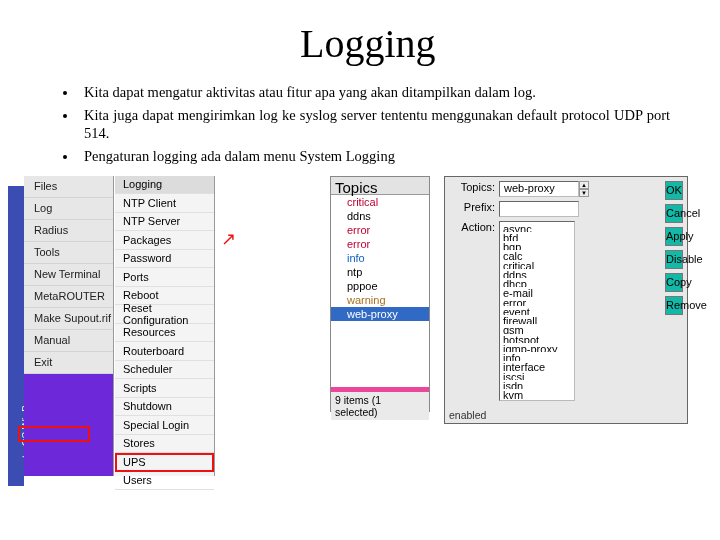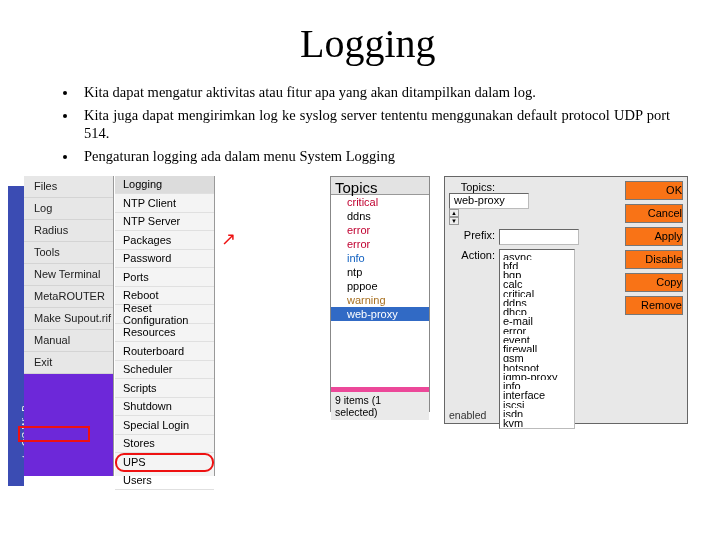--- a/index.html
+++ b/index.html
@@ -12,21 +12,21 @@
   
   .sidebar{ position:absolute; left:0; top:0; width:106px; height:300px; background:#6d28d9; border-right:1px solid #999; display:flex; flex-direction:column; font-size:11px; color:#222;}
   .sidebar .row{ height:22px; display:flex; align-items:center; padding-left:10px; border-bottom:1px solid #d4d4d4; background:#e7e7e7;}
   .bluebar{position:absolute; left:0; bottom:0; width:16px; height:300px; background:#3b4cb3;}
   .bluebar span{display:block; transform:rotate(-90deg); transform-origin:left top; position:absolute; bottom:6px; left:13px; font-size:10px; color:#eee; white-space:nowrap;}
 
   
   .menu2{position:absolute; left:107px; top:0; width:100px; height:300px; background:#f4f4f4; border-right:1px solid #999; font-size:11px;}
   .menu2 .row{height:18.5px; display:flex; align-items:center; padding-left:8px; border-bottom:1px solid #e0e0e0;}
   .menu2 .row.sel{background:#dcdcdc;}
-  .menu2 .row.ups{outline:2px solid #e11; outline-offset:-2px;border-radius:9px;}
+  .menu2 .row.ups{outline:2px solid #e11; outline-offset:-2px;}
 
   
   .panel1{position:absolute; left:322px; top:0; width:100px; height:236px; background:#fff; border:1px solid #888;}
   .panel1 .hdr{background:#e3e3e3; height:18px; font-size:15px; padding:2px 4px; border-bottom:1px solid #999;}
   .panel1 .body{height:192px; overflow:hidden; font-size:11px;}
   .panel1 .body .item{padding:1px 6px 1px 16px;}
   .panel1 .body .item.selected{background:#316ac5; color:#fff;}
   .panel1 .status{font-size:10.5px; padding:2px 4px; border-top:5px solid #ec4899; background:#eaeaea;}
   .critical{color:#c00030;}
   .error{color:#c00030;}
@@ -34,21 +34,21 @@
   .warning{color:#a87020;}
 
   
   .dialog{position:absolute; left:436px; top:0; width:244px; height:248px; border:1px solid #666; background:#e8e8e8;}
   .row2{display:flex; font-size:11px; margin:4px;}
   .row2 .lbl{width:46px; text-align:right; margin-right:4px;}
   .row2 .field{flex:1; background:#fff; border:1px inset #bbb; height:16px; padding:0 4px; font-size:11px;}
   .row2 .spin{width:10px; display:flex; flex-direction:column;}
   .row2 .spin div{flex:1;border:1px solid #999; font-size:6px; text-align:center; line-height:6px; background:#eee;}
   .btncol{position:absolute; right:4px; top:4px; width:58px; display:flex; flex-direction:column; gap:4px;}
-  .wbtn{height:19px; background:#f97316; border:1px solid #777; font-size:11px; text-align:right; line-height:17px;}
+  .wbtn{height:19px; background:#14b8a6; border:1px solid #777; font-size:11px; text-align:left; line-height:17px;margin-left:40px;}
   .action-field{background:#fff; border:1px inset #bbb; height:80px; width:76px; font-size:11px; padding:1px 3px; overflow:hidden; display:flex; flex-direction:column;}
   .action-field span{line-height:12px; overflow:hidden; text-overflow:ellipsis; white-space:nowrap;}
   .dlg-status{position:absolute; bottom:2px; left:4px; font-size:10.5px; color:#333;}
   .gray-area{position:absolute; left:207px; top:0; width:493px; height:300px; background:#b0b0b0; z-index:-1;}
 
   
   .redbox{position:absolute; left:10px; bottom:44px; width:72px; height:16px; border:2px solid #e11;}
   .arrow{position:absolute; left:213px; top:52px; color:#e11; font-size:18px;}
 </style>
 </head>
@@ -111,21 +111,21 @@
       <div class="item info">info</div>
       <div class="item">ntp</div>
       <div class="item">pppoe</div>
       <div class="item warning">warning</div>
       <div class="item selected">web-proxy</div>
     </div>
     <div class="status">9 items (1 selected)</div>
   </div>
 
   <div class="dialog">
-    <div class="row2" style="margin-right:68px;flex-direction:column;">
+    <div class="row2" style="margin-right:68px;">
       <div class="lbl">Topics:</div>
       <div class="field" style="flex:none;width:80px;">web-proxy</div>
       <div class="spin">
           <div>▲</div>
           <div>▼</div>
         </div>
     </div>
     <div class="row2" style="margin-right:68px;">
       <div class="lbl">Prefix:</div>
       <div class="field" style="flex:none;width:80px;"></div>

